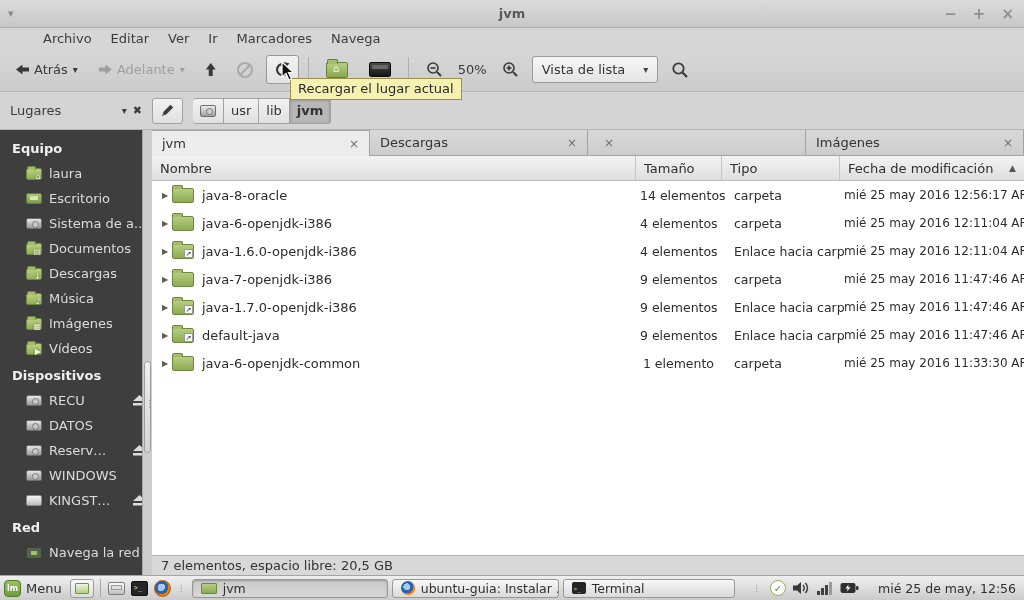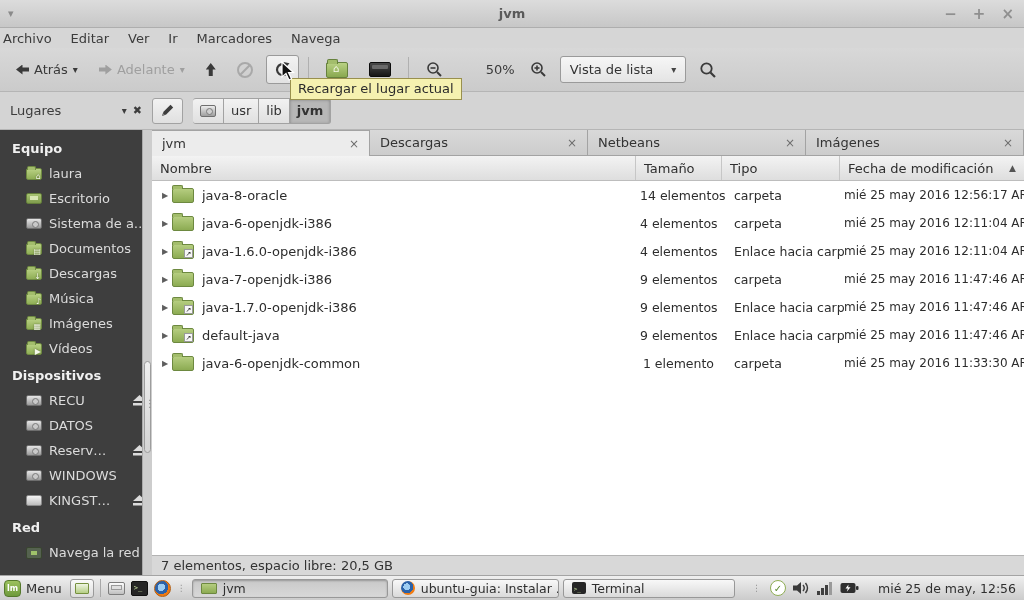--- a/index.html
+++ b/index.html
@@ -7,40 +7,40 @@
   body { font-family:"DejaVu Sans", sans-serif; font-size:13px; color:#2d2d2d; background:#d6d6d6; position:relative; }
 
   
   .titlebar { height:28px; background:linear-gradient(#dcdcdc,#c7c7c7); border-bottom:1px solid #aeaeae; position:relative; display:flex; align-items:center; }
   .shade { position:absolute; left:8px; top:7px; color:#8a8a8a; font-size:11px; }
   .win-title { position:absolute; left:0; right:0; text-align:center; font-weight:bold; color:#5a5a5a; }
   .win-controls { position:absolute; right:10px; top:0; height:28px; display:flex; align-items:center; gap:16px; color:#8f8f8f; font-size:15px; font-weight:bold; }
   .win-controls span { cursor:default; }
 
   
-  .menubar { height:20px; background:#d6d6d6; display:flex; align-items:center; padding-left:3px; gap:19px; color:#3b3b3b; }
+  .menubar { height:20px; background:#d6d6d6; display:flex; align-items:center; padding-left:3px; gap:19px; color:#3b3b3b;margin-left:40px; }
 
   
   .toolbar { height:44px; background:linear-gradient(#d8d8d8,#cbcbcb); border-bottom:1px solid #b5b5b5; display:flex; align-items:center; padding:0 8px; gap:5px; }
   .tbtn { display:flex; align-items:center; gap:5px; padding:5px 7px; border-radius:3px; border:1px solid transparent; color:#3a3a3a; white-space:nowrap; }
   .tbtn.disabled { color:#9f9f9f; }
   .tbtn.pressed { background:linear-gradient(#f2f2f2,#e2e2e2); border:1px solid #9a9a9a; }
   .tsep { width:1px; height:26px; background:#b0b0b0; margin:0 4px; }
   .arrL { width:13px; height:10px; background:currentColor; clip-path:polygon(0 50%,50% 0,50% 30%,100% 30%,100% 70%,50% 70%,50% 100%); }
   .arrR { width:13px; height:10px; background:currentColor; clip-path:polygon(100% 50%,50% 0,50% 30%,0 30%,0 70%,50% 70%,50% 100%); }
   .arrU { width:10px; height:13px; background:#3a3a3a; clip-path:polygon(50% 0,100% 50%,70% 50%,70% 100%,30% 100%,30% 50%,0 50%); }
   .chev { font-size:10px; color:inherit; }
   .noicon { width:16px; height:16px; border:2px solid #a9a9a9; border-radius:50%; position:relative; }
   .noicon::after { content:""; position:absolute; left:-1px; top:5px; width:14px; height:2px; background:#a9a9a9; transform:rotate(-45deg); }
   .folder-home { width:22px; height:16px; background:linear-gradient(#b9d184,#89a84f); border:1px solid #66813d; border-radius:2px; position:relative; }
   .folder-home::before { content:""; position:absolute; top:-4px; left:0; width:9px; height:4px; background:#a3bd6c; border:1px solid #66813d; border-bottom:none; border-radius:2px 2px 0 0; }
   .folder-home::after { content:"⌂"; position:absolute; left:6px; top:0px; font-size:10px; color:#f4f8e8; }
   .screen-ic { width:22px; height:15px; background:linear-gradient(#4a4a4a,#161616); border:1px solid #0c0c0c; border-radius:2px; position:relative; }
   .screen-ic::after { content:""; position:absolute; left:2px; top:2px; right:2px; height:4px; background:#6a6a6a; border-radius:1px; }
-  .zoom-label { color:#3a3a3a; padding:0 2px;margin-left:28px; }
+  .zoom-label { color:#3a3a3a; padding:0 2px; }
   .viewsel { display:flex; align-items:center; gap:18px; padding:5px 9px; border:1px solid #9a9a9a; border-radius:3px; background:linear-gradient(#f6f6f6,#e4e4e4); color:#333; }
   .viewsel .chev { color:#444; }
 
   
   .tooltip { position:absolute; left:290px; top:78px; background:#f5f1b0; border:1px solid #99904e; padding:2px 7px 3px; color:#2b2b2b; z-index:50; white-space:nowrap; }
   .cursor { position:absolute; left:281px; top:61px; z-index:60; }
 
   
   .pathbar { height:38px; background:#d4d4d4; border-bottom:1px solid #b5b5b5; display:flex; align-items:center; position:relative; }
   .places-head { width:152px; flex:none; display:flex; align-items:center; padding:0 10px; gap:6px; color:#3c3c3c; }
@@ -344,21 +344,20 @@
     <div class="tabs">
       <div class="tab active">
         <span class="lbl">jvm</span>
         <span class="x">×</span>
       </div>
       <div class="tab">
         <span class="lbl">Descargas</span>
         <span class="x">×</span>
       </div>
       <div class="tab">
-        <span class="lbl">Netbeans</span>
         <span class="x">×</span>
       </div>
       <div class="tab">
         <span class="lbl">Imágenes</span>
         <span class="x">×</span>
       </div>
     </div>
 
     <div class="cols">
       <div class="col col-name">Nombre</div>

